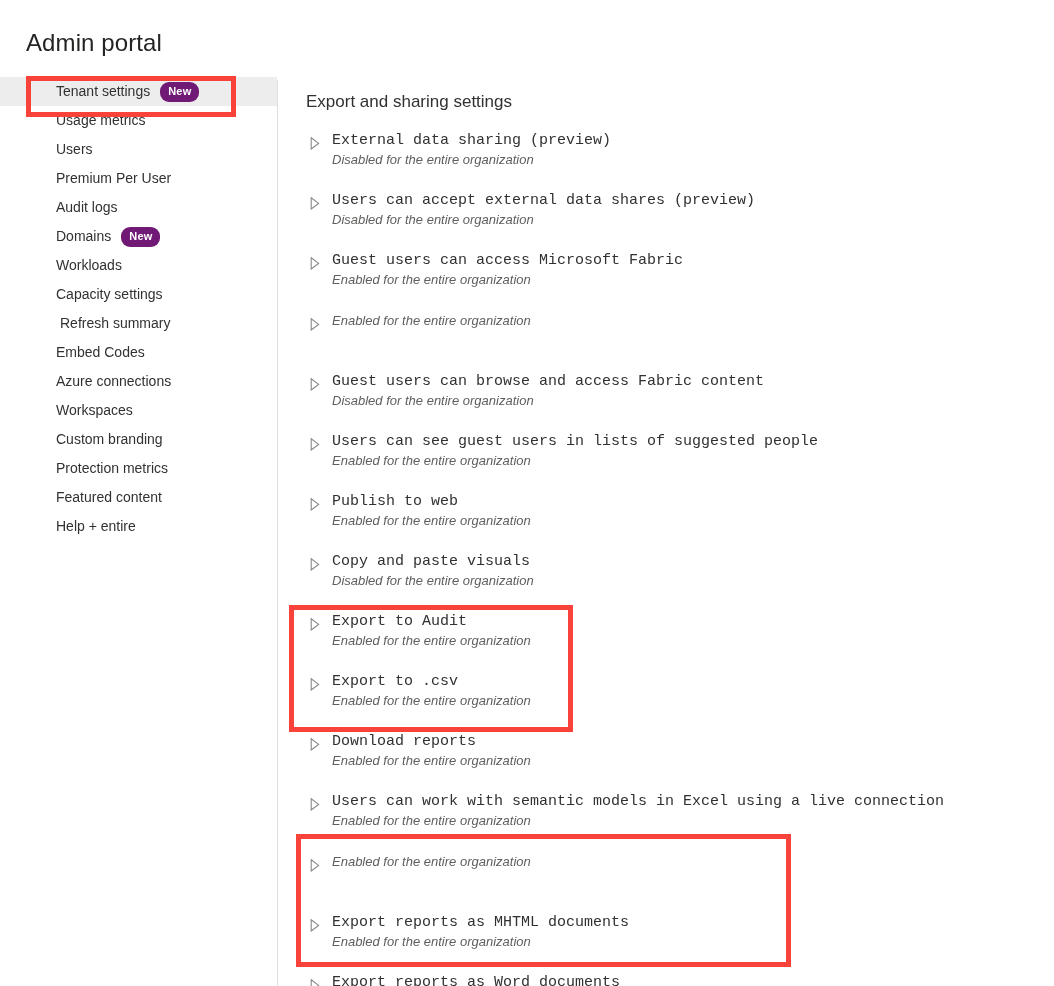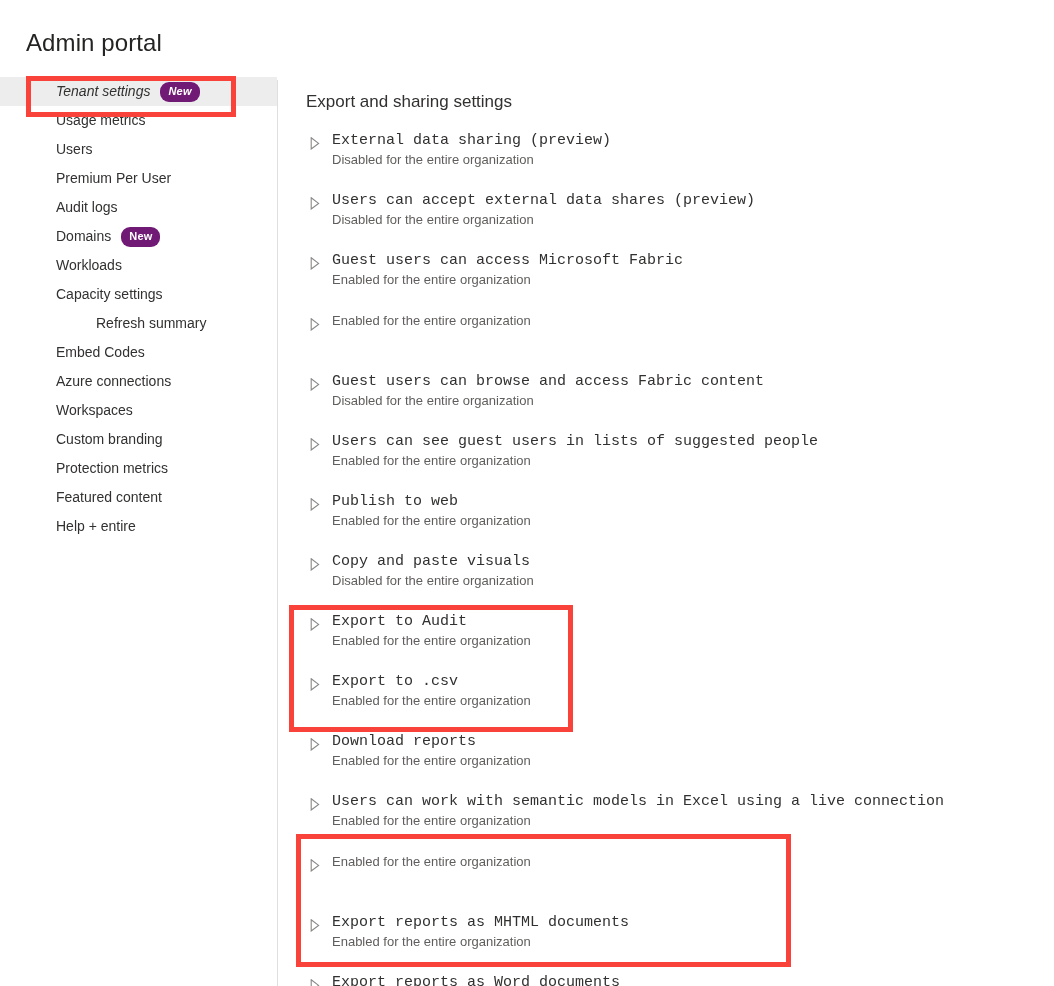--- a/index.html
+++ b/index.html
@@ -44,24 +44,23 @@
     font-size: 14px;
     color: #323130;
     white-space: nowrap;
     display: flex;
     align-items: center;
   }
   .nav-item.selected {
     background: #ededed;
     width: 277px;
     box-sizing: border-box;
-    font-style: italic;
   }
   .nav-item.sub {
-    padding-left: 96px;
+    padding-left: 60px;
   }
   .nav-label { display: inline-block; }
   .badge-new {
     display: inline-block;
     margin-left: 10px;
     background: #701a75;
     color: #ffffff;
     font-size: 11px;
     font-weight: 600;
     line-height: 1;
@@ -112,20 +111,21 @@
   .tri-icon svg { display: block; }
   .setting-name {
     font-size: 15px;
     color: #323130;
     line-height: 19px;
     white-space: nowrap;
     font-family: Liberation Mono, monospace;
   }
   .setting-status {
     font-size: 13px;
+    font-style: italic;
     color: #605e5c;
     line-height: 18px;
     margin-top: 1px;
     white-space: nowrap;
   }
 
   
   .red-box {
     position: absolute;
     border: 5px solid #f9423a;

